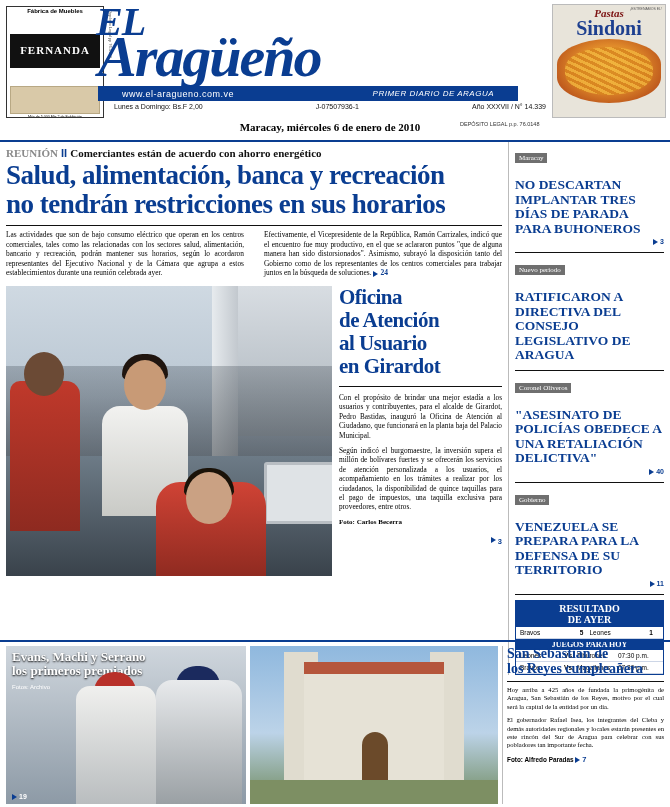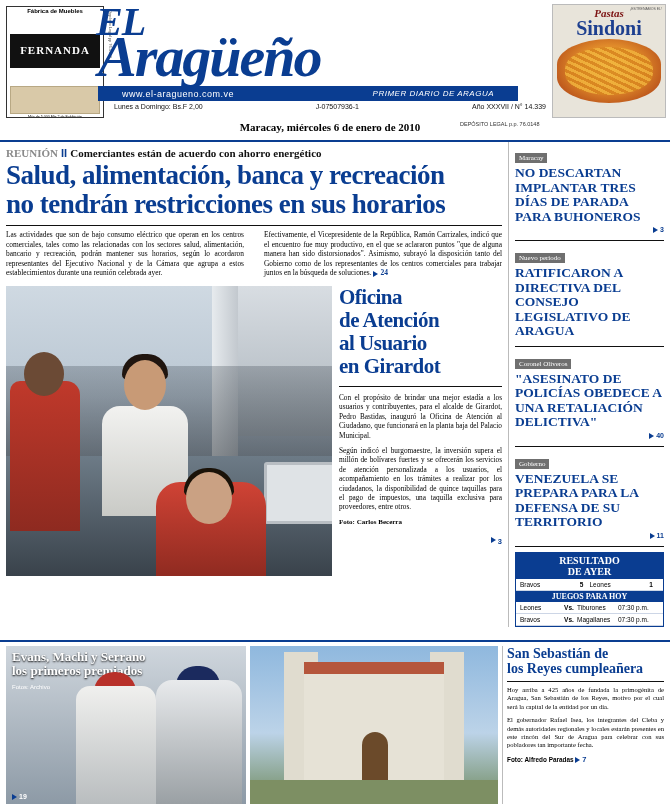--- a/index.html
+++ b/index.html
@@ -68,21 +68,21 @@
   .side-head .hr{height:1px;background:#111;margin:8px 0 6px;}
   .side-head p{margin:0 0 6px 0;font-family:"Liberation Serif",serif;font-size:7.3px;line-height:9.4px;text-align:justify;}
   .side-head .credit{font-size:7px;font-weight:bold;font-family:"Liberation Serif",serif;}
   .side-head .pg{text-align:right;margin-top:4px;}
 
   
   .rail{position:absolute;right:0;top:142px;width:162px;padding:4px 6px 0 6px;box-sizing:border-box;border-left:1px solid #bbb;}
   .rail .item{margin-bottom:7px;}
   .rail .tagbar{background:#0a3d91;color:#fff;font-size:7px;font-weight:normal;padding:1px 4px;display:inline-block;font-family:"Liberation Serif",serif;}
   .rail .tagbar.grey{background:#6f6f6f;}
-  .rail h3{margin:2px 0 0 0;font-family:"Liberation Serif",serif;font-weight:bold;font-size:13.5px;line-height:14.5px;color:#0a3d91;}
+  .rail h3{margin:14px 0 0 0;font-family:"Liberation Serif",serif;font-weight:bold;font-size:13.5px;line-height:14.5px;color:#0a3d91;}
   .rail .pg{text-align:right;font-size:7px;color:#0a3d91;font-weight:bold;margin-top:2px;}
   .rail .sep{height:1px;background:#111;margin:5px 0;}
 
   .results{border:1px solid #0a3d91;margin-top:2px;}
   .results .rh{background:#0a3d91;color:#fff;text-align:center;font-family:"Liberation Serif",serif;font-weight:bold;font-size:10px;line-height:11px;padding:2px 0;}
   .results .rrow{display:flex;font-size:6.5px;padding:2px 4px;border-bottom:1px solid #cdd6e6;}
   .results .rrow span{flex:1;}
   .results .rrow span.sc{flex:0 0 16px;text-align:center;font-weight:bold;}
   .results .gh{background:#0a3d91;color:#fff;text-align:center;font-size:8px;font-weight:bold;padding:1px 0;font-family:"Liberation Serif",serif;}
 

